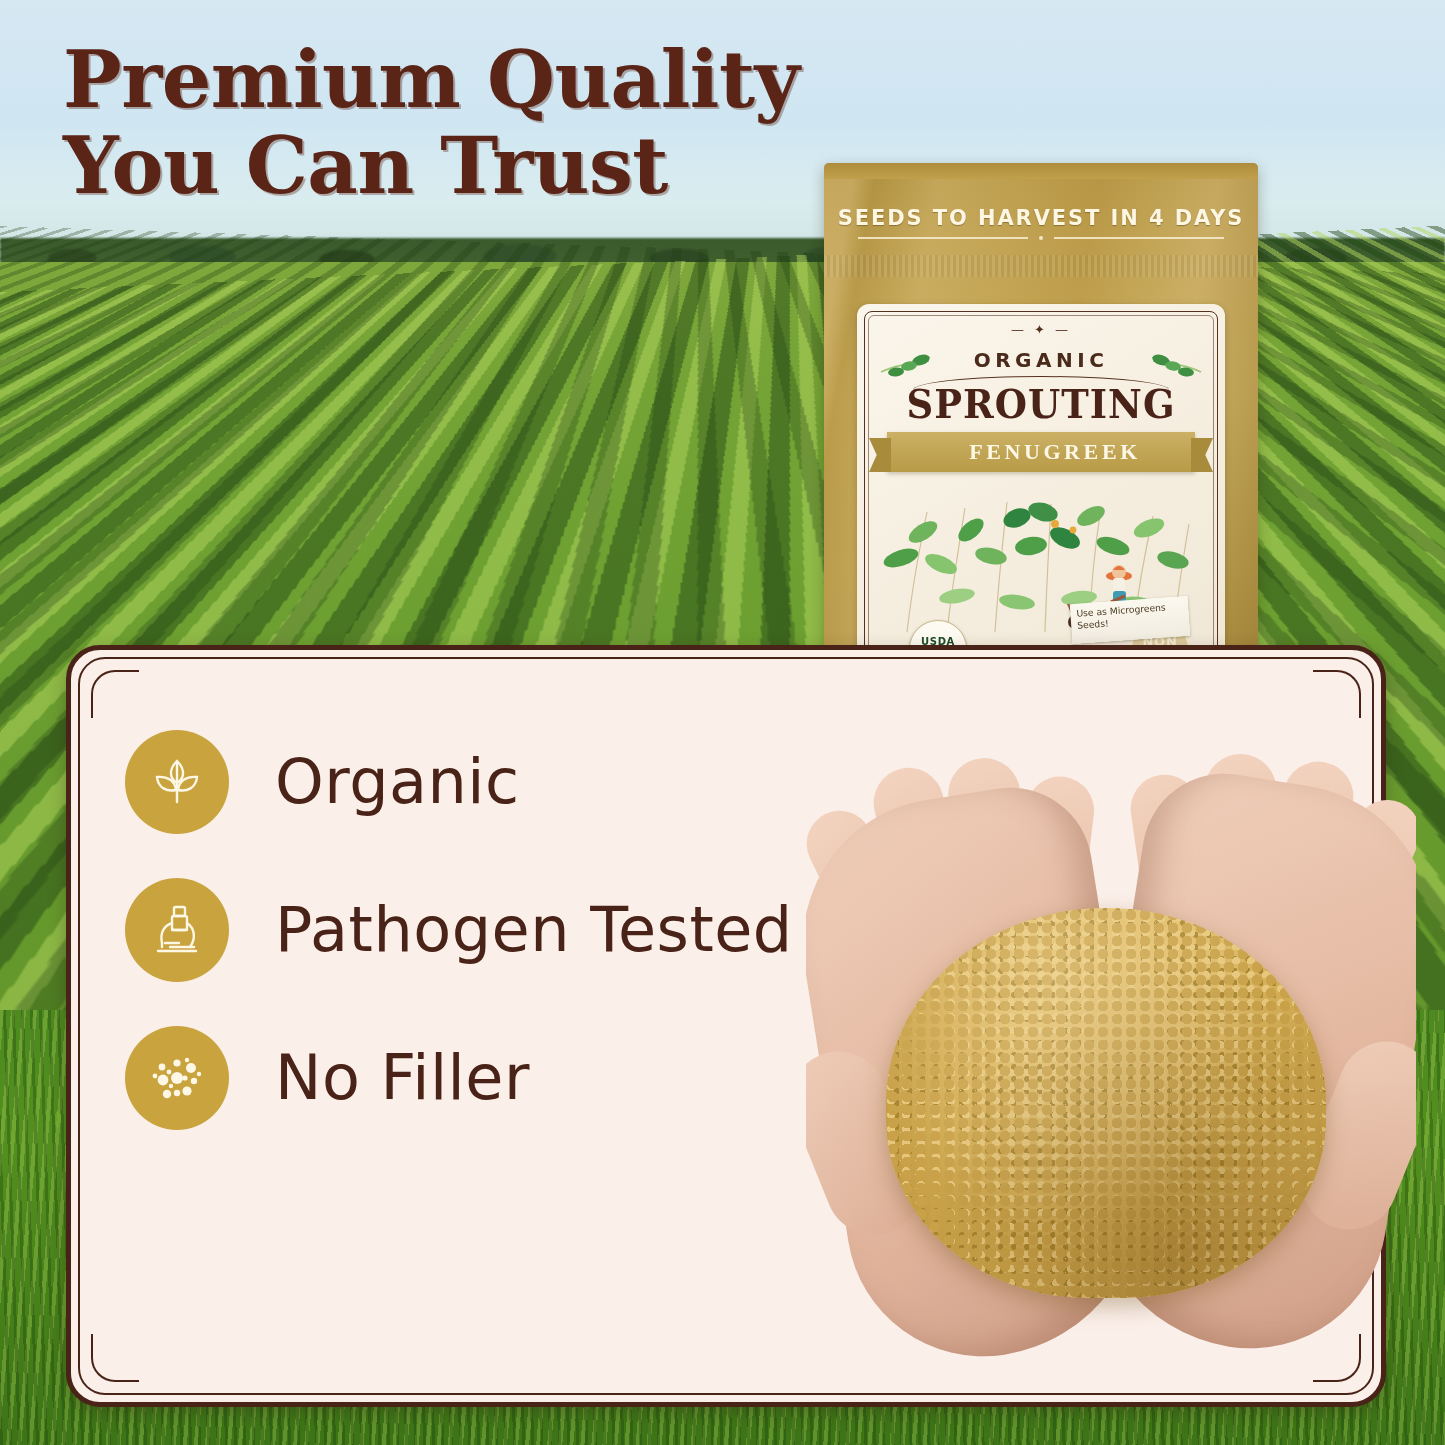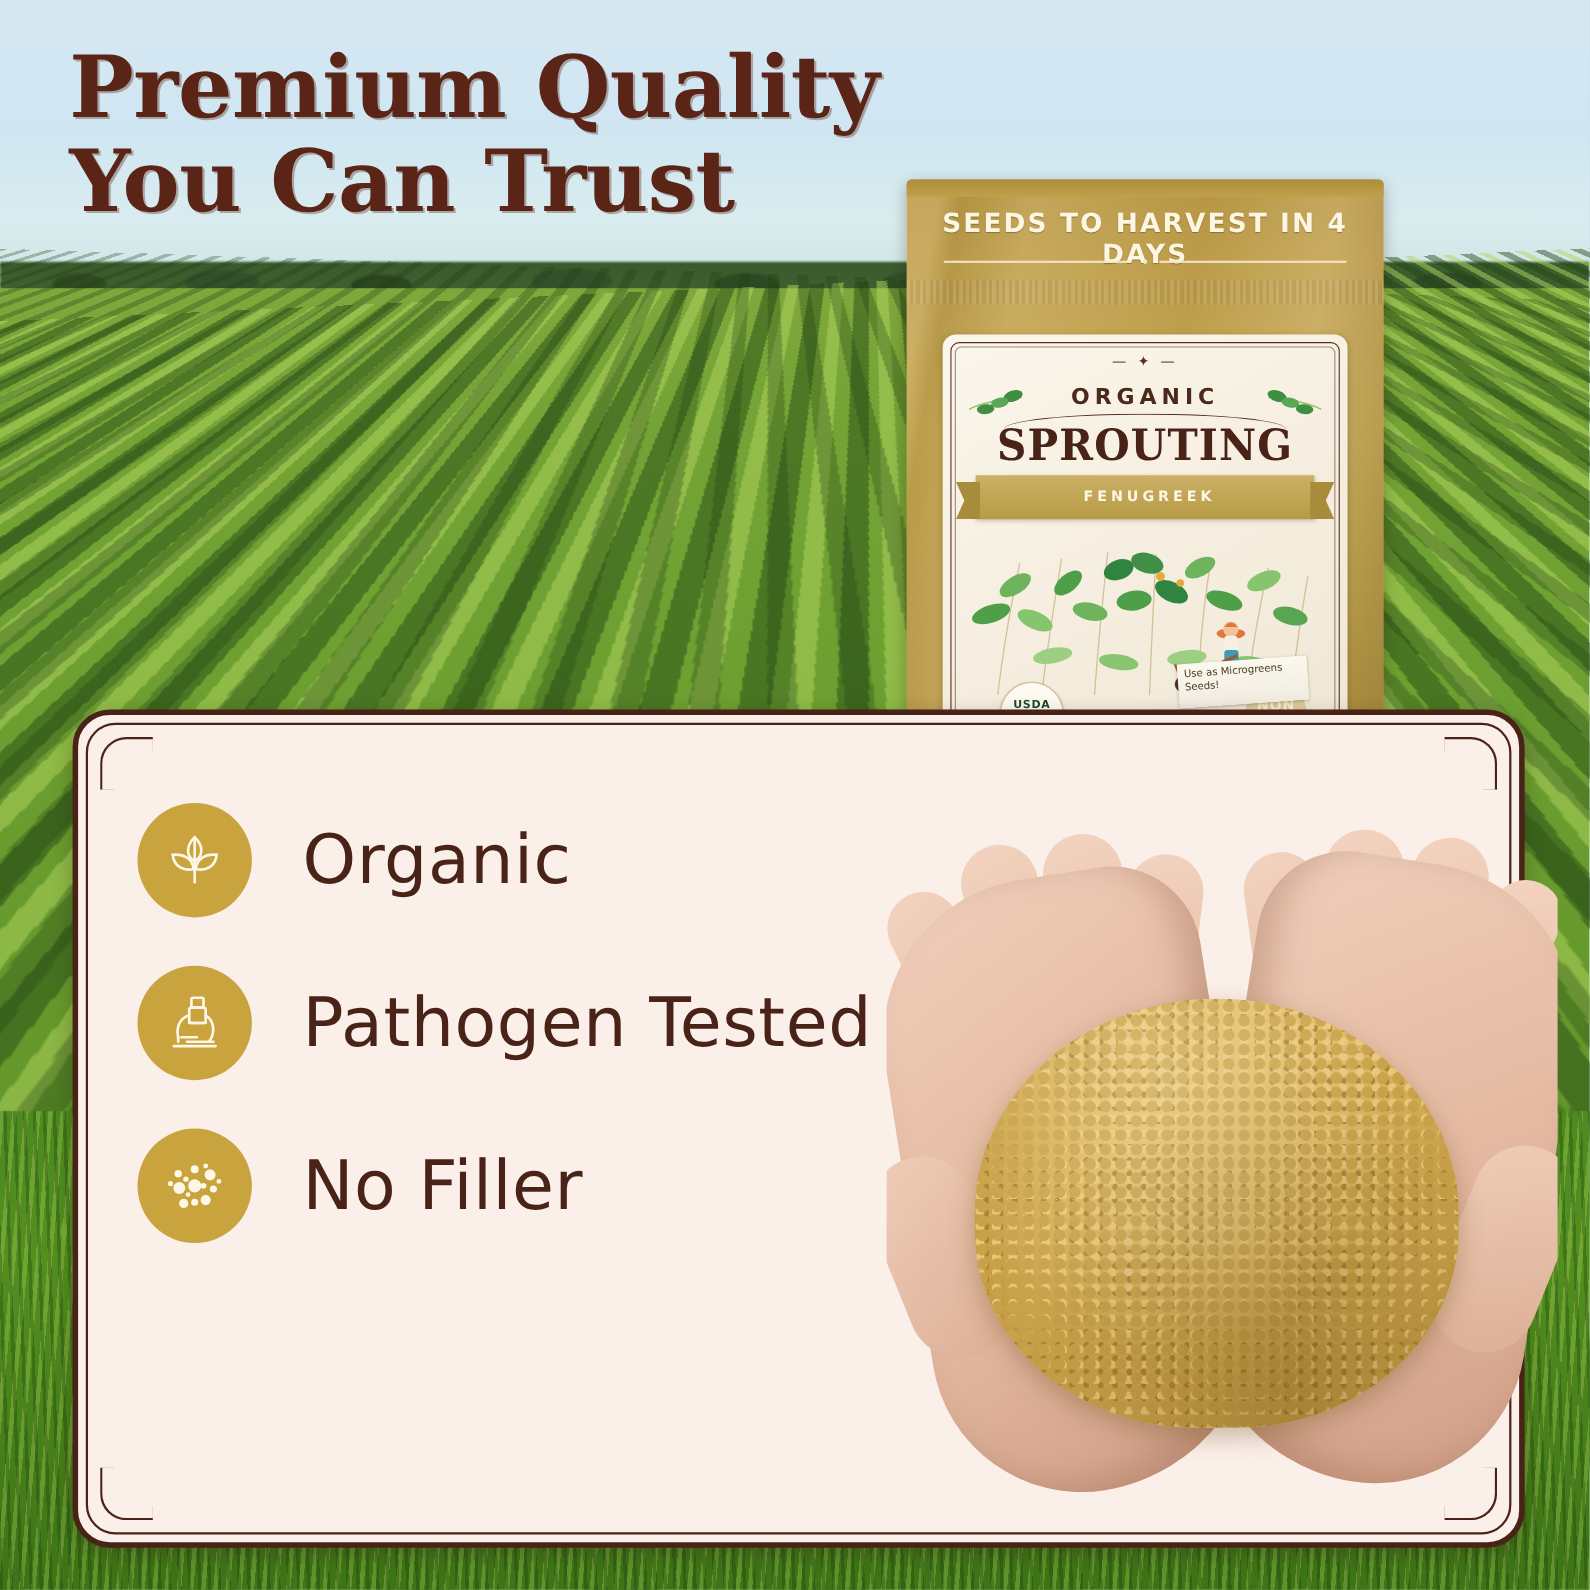--- a/index.html
+++ b/index.html
@@ -107,22 +107,22 @@
       linear-gradient(#bb9a45 0%, #c2a14c 14%, #c7a751 40%, #c0a04a 70%, #b5933f 100%);
     border-radius:5px 5px 16px 16px;
     box-shadow:0 5px 14px rgba(40,30,10,.30);
     overflow:hidden;
   }
   .pkgTopBand{
     position:absolute;left:0;top:0;width:434px;height:16px;
     background:linear-gradient(#ad8d3c,#c1a04c);
   }
   .pkgTagline{
-    position:absolute;left:0;top:26px;width:434px;text-align:center;
-    color:#fdf6e2;font-size:24px;font-weight:700;letter-spacing:1.9px;
+    position:absolute;left:0;top:43px;width:434px;text-align:center;
+    color:#fdf6e2;font-size:21px;font-weight:700;letter-spacing:1.9px;
     font-family:"DejaVu Sans", sans-serif;
     text-shadow:0 1px 1px rgba(80,60,15,.45);
   }
   .pkgDivider{
     position:absolute;left:34px;top:70px;width:366px;height:10px;
   }
   .pkgDivider .dl{position:absolute;top:4px;height:1.6px;background:#f2e6c4;opacity:.95;}
   .pkgDivider .dl.a{left:0;width:170px;}
   .pkgDivider .dl.b{left:196px;width:170px;}
   .pkgDivider .dot{position:absolute;left:181px;top:2.5px;width:4px;height:4px;border-radius:50%;background:#f2e6c4;}
@@ -164,22 +164,22 @@
     position:absolute;top:128px;left:30px;width:308px;height:40px;
     background:linear-gradient(#cbb066,#b79b46);
     box-shadow:0 2px 4px rgba(70,50,15,.25);
   }
   .ribbon:before,.ribbon:after{
     content:"";position:absolute;top:6px;width:22px;height:34px;background:#a88c3c;
   }
   .ribbon:before{left:-18px;clip-path:polygon(0 0,100% 0,100% 100%,0 100%,35% 50%);}
   .ribbon:after{right:-18px;clip-path:polygon(0 0,100% 0,65% 50%,100% 100%,0 100%);}
   .ribbonTxt{
-    position:absolute;top:0;left:4px;width:308px;height:40px;line-height:40px;text-align:center;
-    color:#fdf7e6;font-size:13px;font-weight:700;letter-spacing:3.6px;
+    position:absolute;top:0;left:14px;width:308px;height:40px;line-height:40px;text-align:center;
+    color:#fdf7e6;font-size:22px;font-weight:700;letter-spacing:3.6px;font-family:Liberation Serif, serif;
   }
   .sprig{position:absolute;width:54px;height:34px;}
   .sprig.l{left:22px;top:48px;}
   .sprig.r{right:22px;top:48px;transform:scaleX(-1);}
 
   .plantArt{
     position:absolute;left:10px;top:168px;width:348px;height:160px;overflow:hidden;
   }
   .seedPile{
     position:absolute;left:10px;top:300px;width:348px;height:84px;

